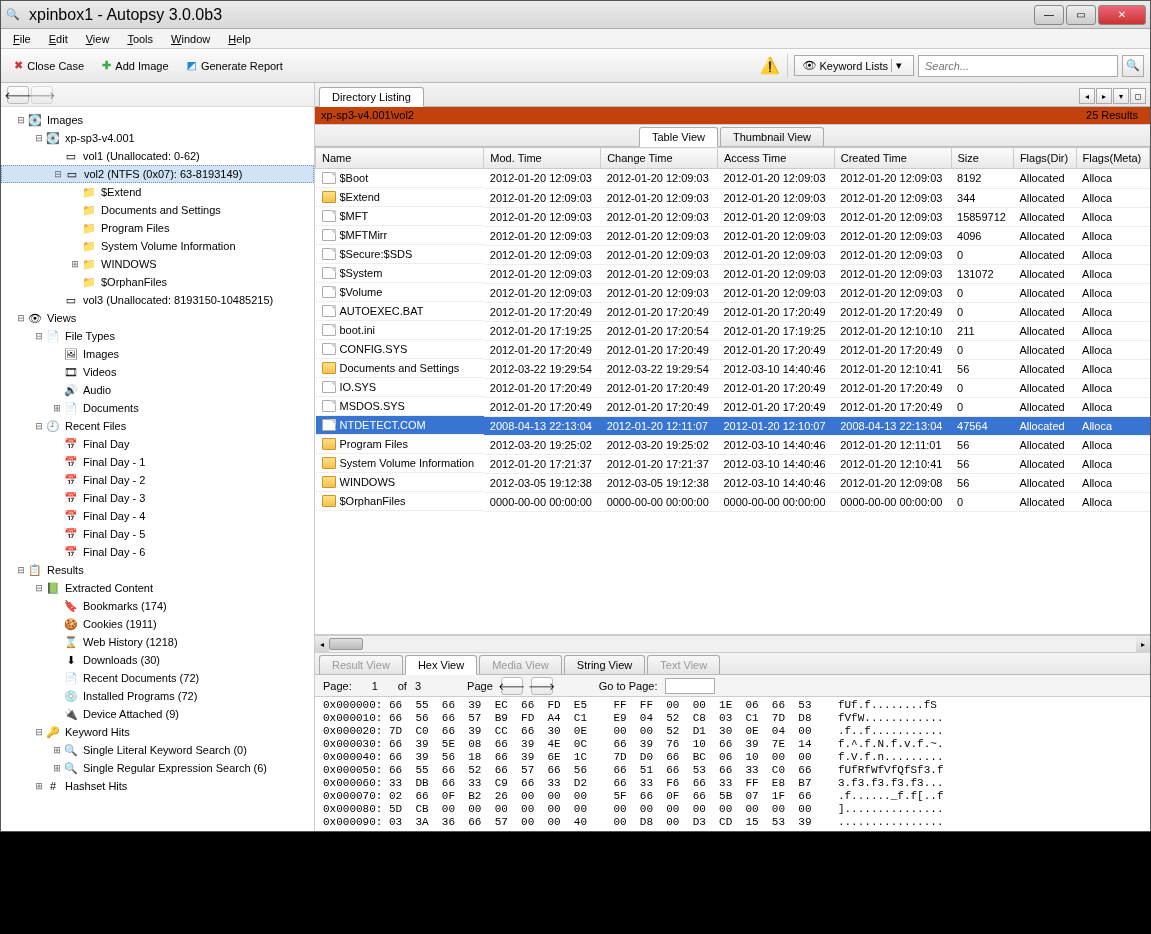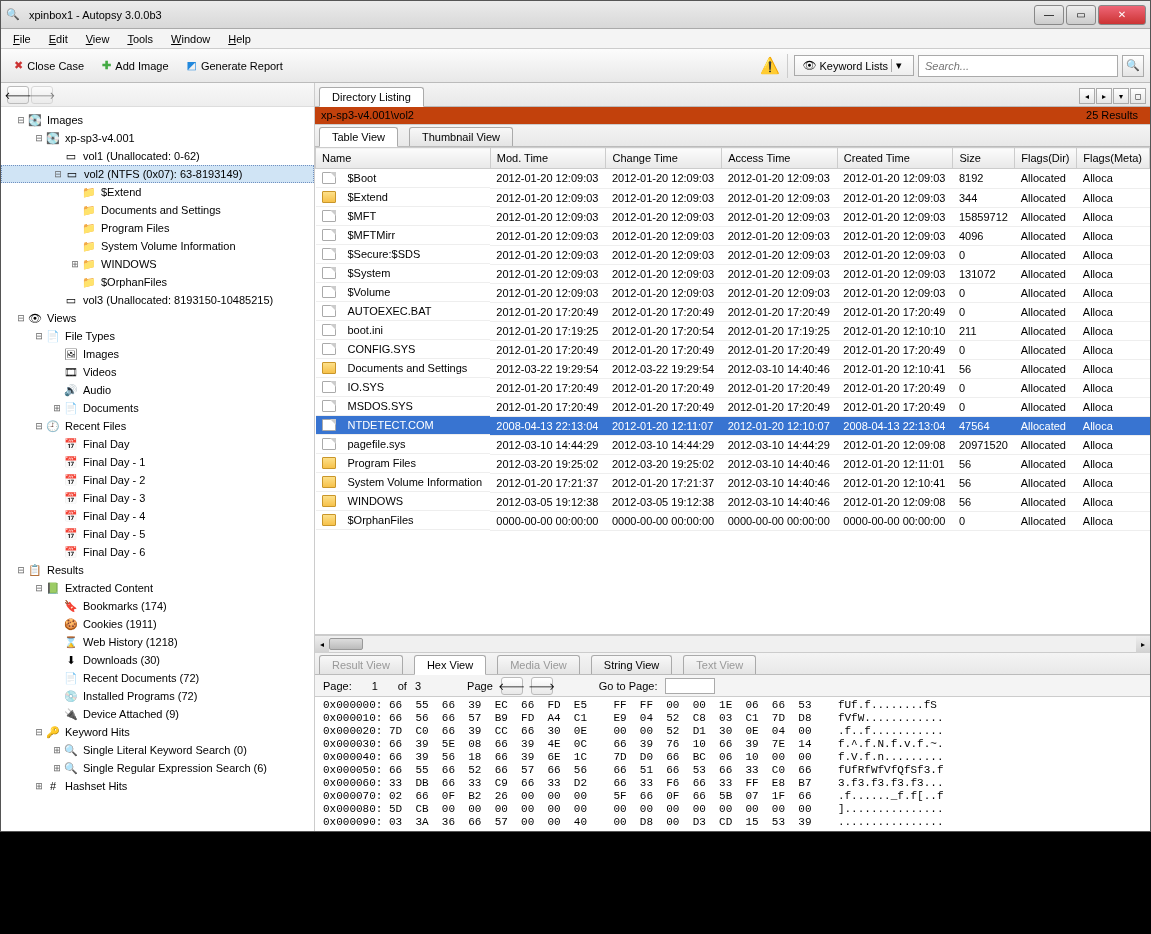--- a/index.html
+++ b/index.html
@@ -1,19 +1,19 @@
 <!DOCTYPE html>
 <html><head>
 <meta charset="utf-8">
 <style>
 * { box-sizing: border-box; margin: 0; padding: 0; font-family: Tahoma, sans-serif; font-size: 11px; }
 body { width: 1151px; height: 934px; background: #000; overflow: hidden; }
 .window { width: 1151px; height: 832px; background: #f0f0f0; border: 1px solid #555; display: flex; flex-direction: column; }
 .titlebar { height: 28px; background: linear-gradient(#ebebeb,#d8d8d8); border-bottom: 1px solid #aaa; display: flex; align-items: center; padding: 0 4px; }
-.titlebar .title { flex: 1; padding-left: 4px; font-size: 11px; }
+.titlebar .title { flex: 1; padding-left: 4px; font-size: 16px; }
 .win-btns { display: flex; gap: 2px; }
 .win-btn { width: 30px; height: 20px; background: linear-gradient(#eee,#ccc); border: 1px solid #888; border-radius: 3px; display:flex; align-items:center; justify-content:center; font-size:10px; }
 .win-btn.close { background: linear-gradient(#e67,#c33); color:#fff; width: 48px; }
 .menubar { height: 20px; background: #f4f4f4; border-bottom: 1px solid #ccc; display:flex; align-items:center; padding:0 6px; gap:6px; }
 .menu-item { padding: 2px 6px; cursor:pointer; }
 .menu-item u { text-decoration: underline; }
 .toolbar { height: 34px; background: linear-gradient(#fcfcfc,#e8e8e8); border-bottom: 1px solid #bbb; display:flex; align-items:center; padding:0 6px; gap:4px; }
 .tb-btn { display:flex; align-items:center; gap:4px; padding:3px 6px; border:1px solid transparent; border-radius:3px; cursor:pointer; }
 .tb-sep { width:1px; height:24px; background:#ccc; margin:0 2px; }
 .spacer { flex:1; }
@@ -27,32 +27,32 @@
 .tree { flex:1; overflow:auto; padding:4px 0; }
 .tree-node { display:flex; align-items:center; height:18px; white-space:nowrap; cursor:pointer; }
 .tree-node.selected { background:#d0e4f5; border:1px dotted #7090c0; }
 .tree-indent { display:inline-block; }
 .tree-toggle { width:12px; text-align:center; color:#666; font-size:9px; cursor:pointer; }
 .tree-icon { width:16px; height:14px; display:inline-flex; align-items:center; justify-content:center; margin-right:2px; }
 .tree-label { padding:0 2px; }
 .right-panel { flex:1; display:flex; flex-direction:column; overflow:hidden; }
 .tab-strip { height:24px; display:flex; align-items:flex-end; padding:2px 4px 0 4px; background:linear-gradient(#f4f4f4,#e8e8e8); border-bottom:1px solid #bbb; }
 .path-bar { height:18px; padding:2px 6px; font-size:11px; background:#c2410c; border-bottom:1px solid #ccc; display:flex; }
-.tab { padding:3px 12px; border:1px solid #aaa; border-bottom:none; background:linear-gradient(#f8f8f8,#e4e4e4); border-radius:3px 3px 0 0; margin-right:11px; cursor:pointer; font-size:11px; }
+.tab { padding:3px 12px; border:1px solid #aaa; border-bottom:none; background:linear-gradient(#f8f8f8,#e4e4e4); border-radius:3px 3px 0 0; margin-right:2px; cursor:pointer; font-size:11px; }
 .tab.active { background:#fff; border-bottom:1px solid #fff; position:relative; top:1px; }
 .tab.disabled { color:#999; }
 .panel-btns { margin-left:auto; display:flex; gap:1px; padding-bottom:2px; }
 .panel-btn { width:16px; height:16px; border:1px solid #aaa; background:linear-gradient(#fff,#e5e5e5); font-size:8px; display:flex; align-items:center; justify-content:center; }
 .results-count { margin-left:auto; padding-right:6px; }
 .table-wrap { flex:1; overflow:auto; background:#fff; border-bottom:1px solid #ccc; }
 table.file-table { border-collapse:collapse; width:100%; }
 .file-table th { background:linear-gradient(#fcfcfc,#e8e8e8); border:1px solid #ccc; text-align:left; padding:4px 6px; font-weight:normal; position:sticky; top:0; white-space:nowrap; }
 .file-table td { border-bottom:1px solid #eee; padding:3px 6px; white-space:nowrap; }
 .file-table tr.selected td { background:#3874d1; color:#fff; }
-.file-table td.name-cell { display:flex; align-items:flex-end; gap:12px; }
+.file-table td.name-cell { display:flex; align-items:flex-end; gap:4px; }
 .hscroll { height:18px; background:#f0f0f0; border-top:1px solid #ccc; border-bottom:1px solid #ccc; position:relative; }
 .hscroll-thumb { position:absolute; left:14px; top:2px; height:12px; width:34px; background:linear-gradient(#ddd,#bbb); border:1px solid #999; border-radius:2px; }
 .hscroll-left, .hscroll-right { position:absolute; top:0; width:14px; height:17px; background:linear-gradient(#eee,#d0d0d0); display:flex; align-items:center; justify-content:center; font-size:8px; }
 .hscroll-left{left:0;} .hscroll-right{right:0;}
 .bottom-viewer { flex:0 0 170px; display:flex; flex-direction:column; background:#fff; }
 .page-bar { height:22px; display:flex; align-items:center; gap:8px; padding:2px 8px; border-bottom:1px solid #ccc; background:#f4f4f4; font-size:11px; }
 .page-bar .gap { width:30px; }
 .page-bar input { width:50px; height:16px; border:1px solid #aaa; padding:0 3px; }
 .hex-dump { flex:1; font-family:"Courier New",monospace; font-size:11px; padding:2px 8px; white-space:pre; overflow:auto; line-height:13px; }
 .ico { width:14px; height:12px; display:inline-block; }
@@ -360,21 +360,21 @@
           <div class="panel-btn">◂</div>
           <div class="panel-btn">▸</div>
           <div class="panel-btn">▾</div>
           <div class="panel-btn">◻</div>
         </div>
       </div>
       <div class="path-bar">
         <span>xp-sp3-v4.001\vol2</span>
         <span class="results-count">25 Results</span>
       </div>
-      <div class="tab-strip" style="height:22px;">
+      <div class="tab-strip" style="height:22px;justify-content:center;">
         <div class="tab active">Table View</div>
         <div class="tab">Thumbnail View</div>
       </div>
       <div class="table-wrap">
         <table class="file-table">
           <thead>
               <tr id="thead-row">
                 <th>Name</th>
                 <th>Mod. Time</th>
                 <th>Change Time</th>
@@ -558,33 +558,20 @@
               <tr class="selected">
                 <td class="name-cell">
                   <span class="ico ico-file"></span>
                   <span>NTDETECT.COM</span>
                 </td>
                 <td>2008-04-13 22:13:04</td>
                 <td>2012-01-20 12:11:07</td>
                 <td>2012-01-20 12:10:07</td>
                 <td>2008-04-13 22:13:04</td>
                 <td>47564</td>
-                <td>Allocated</td>
-                <td>Alloca</td>
-              </tr>
-              <tr>
-                <td class="name-cell">
-                  <span class="ico ico-file"></span>
-                  <span>pagefile.sys</span>
-                </td>
-                <td>2012-03-10 14:44:29</td>
-                <td>2012-03-10 14:44:29</td>
-                <td>2012-03-10 14:44:29</td>
-                <td>2012-01-20 12:09:08</td>
-                <td>20971520</td>
                 <td>Allocated</td>
                 <td>Alloca</td>
               </tr>
               <tr>
                 <td class="name-cell">
                   <span class="ico ico-folder"></span>
                   <span>Program Files</span>
                 </td>
                 <td>2012-03-20 19:25:02</td>
                 <td>2012-03-20 19:25:02</td>

